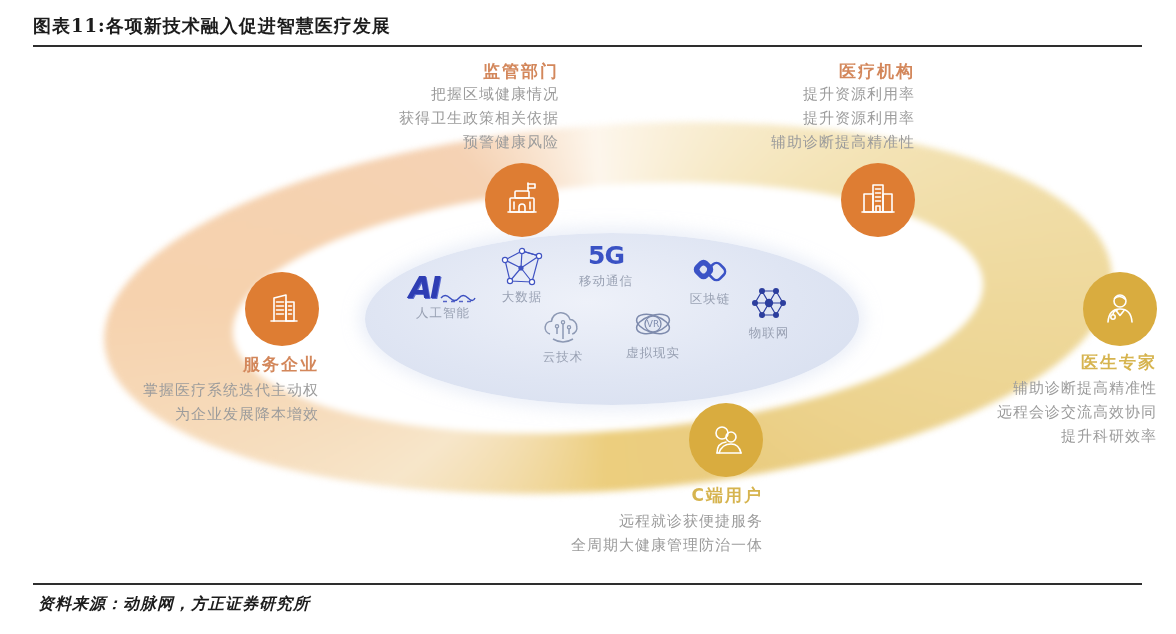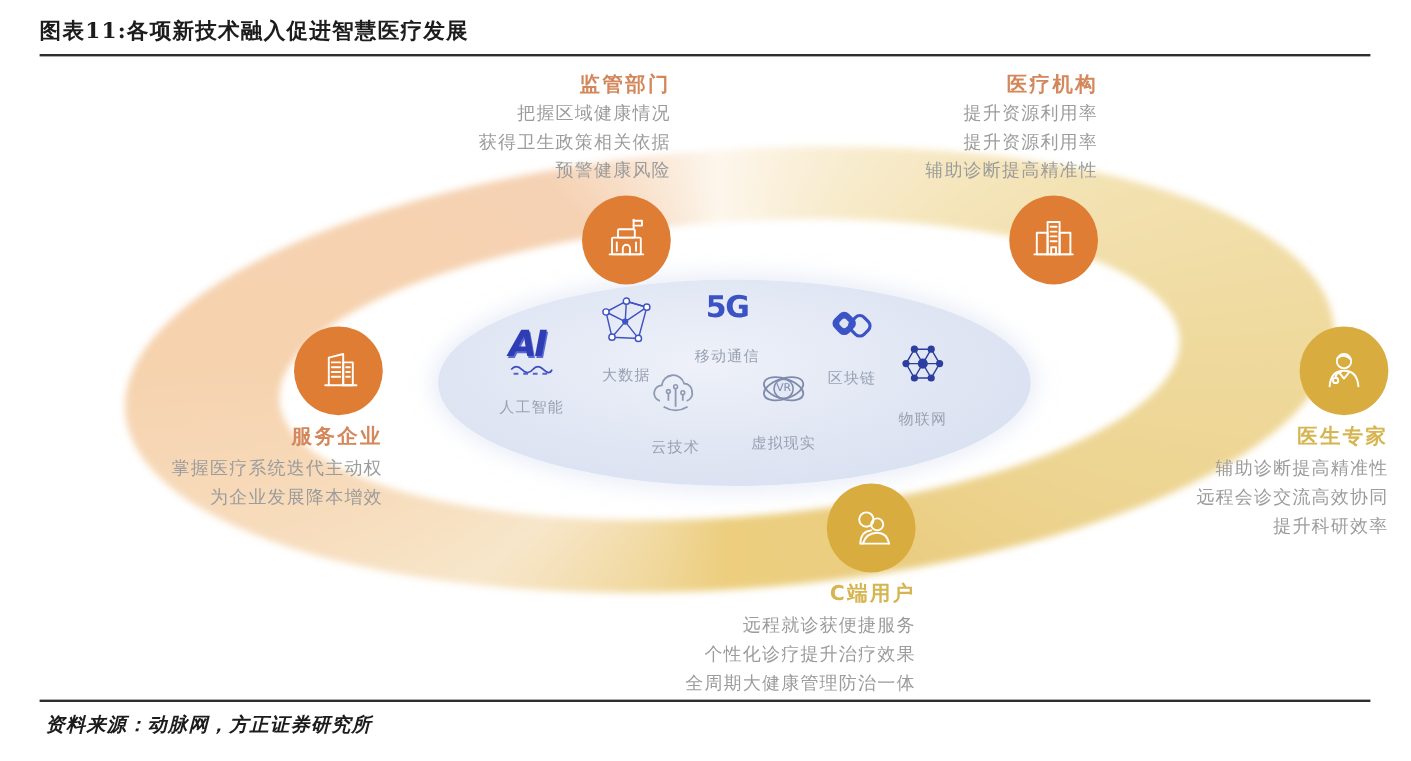--- a/index.html
+++ b/index.html
@@ -37,21 +37,21 @@
     position:absolute;left:50%;top:50%;transform:translate(-50%,-50%);
     width:752px;height:246px;border-radius:50%;background:#ffffff;
   }
   
   #core-ellipse{
     position:absolute;left:365px;top:233px;width:494px;height:172px;
     border-radius:50%;z-index:2;
     background:radial-gradient(ellipse at 45% 40%,#eef1f9 0%,#dfe5f3 55%,#d5ddee 100%);
     box-shadow:0 0 16px 6px rgba(219,226,242,.55);
   }
-  .tech{position:absolute;width:84px;display:flex;flex-direction:column;align-items:center;gap:16px;}
+  .tech{position:absolute;width:84px;display:flex;flex-direction:column;align-items:center;}
   .tech .tlabel{font-size:12.5px;color:#99A1B3;margin-top:2px;letter-spacing:1px;white-space:nowrap;}
   .tech svg{display:block;}
   #tech-ai{left:36px;top:40px;}
   #tech-bigdata{left:115px;top:14px;}
   #tech-mobile{left:199px;top:8px;}
   #tech-blockchain{left:303px;top:20px;}
   #tech-iot{left:362px;top:50px;}
   #tech-cloud{left:156px;top:74px;}
   #tech-vr{left:246px;top:72px;}
   .ai-glyph{
@@ -75,40 +75,40 @@
     display:flex;align-items:center;justify-content:center;flex:0 0 auto;
   }
   .badge svg{display:block;}
   .orange-b{background:#DE7D33;}
   .gold-b{background:#D9AC3F;}
   .orange-h{color:#D3875B;}
   .gold-h{color:#D6B44F;}
   #stake-regulator{left:299px;top:60px;width:260px;}
   #stake-hospital{left:635px;top:60px;width:280px;}
   #stake-service{left:49px;top:272px;width:270px;}
-  #stake-doctor{left:877px;top:272px;width:280px;}
+  #stake-doctor{left:877px;top:272px;width:280px;font-family:Liberation Mono, monospace;}
   #stake-user{left:443px;top:403px;width:320px;}
   .badge.mt{margin-top:9px;}
   .badge.mb{margin-bottom:7px;}
   .name.mb{margin-bottom:3px;}
 </style>
 </head>
 <body>
 
 <div class="fig-title">图表11:各项新技术融入促进智慧医疗发展</div>
 <div class="rule" id="rule-top"></div>
 
 <div id="ring">
   <div id="ring-hole"></div>
 </div>
 
 <div id="core-ellipse">
 
   <div class="tech" id="tech-ai">
-    <div style="display:flex;flex-direction:column;align-items:flex-start;">
+    <div style="display:flex;flex-direction:row;align-items:flex-end;">
       <span class="ai-glyph">AI</span>
       <svg width="38" height="10" viewBox="0 0 38 10">
         <path d="M2,5 q4,-5 9,0 t9,0 t9,0 t7,0" stroke="#3a4ec0" stroke-width="1.4" fill="none"></path>
         <path d="M4,8.5 h4 M12,8.5 h4 M20,8.5 h4 M28,8.5 h4" stroke="#5563c8" stroke-width="1.6"></path>
       </svg>
     </div>
     <span class="tlabel">人工智能</span>
   </div>
 
   <div class="tech" id="tech-bigdata">
@@ -287,18 +287,17 @@
         <circle cx="16" cy="13" r="6"></circle>
         <circle cx="25" cy="17" r="5"></circle>
         <path d="M11,33 q0,-10 9,-11"></path>
         <path d="M13,33 q3,-9 12,-9 q8,0 10,9"></path>
         <line x1="11" y1="33" x2="35" y2="33"></line>
       </g>
     </svg>
   </div>
   <span class="name gold-h mb">C端用户</span>
   <span class="line">远程就诊获便捷服务</span>
-  <span class="line">个性化诊疗提升治疗效果</span>
   <span class="line">全周期大健康管理防治一体</span>
 </div>
 
 <div class="rule" id="rule-bottom"></div>
 <div class="fig-source">资料来源：动脉网，方正证券研究所</div>
 
 </body></html>

